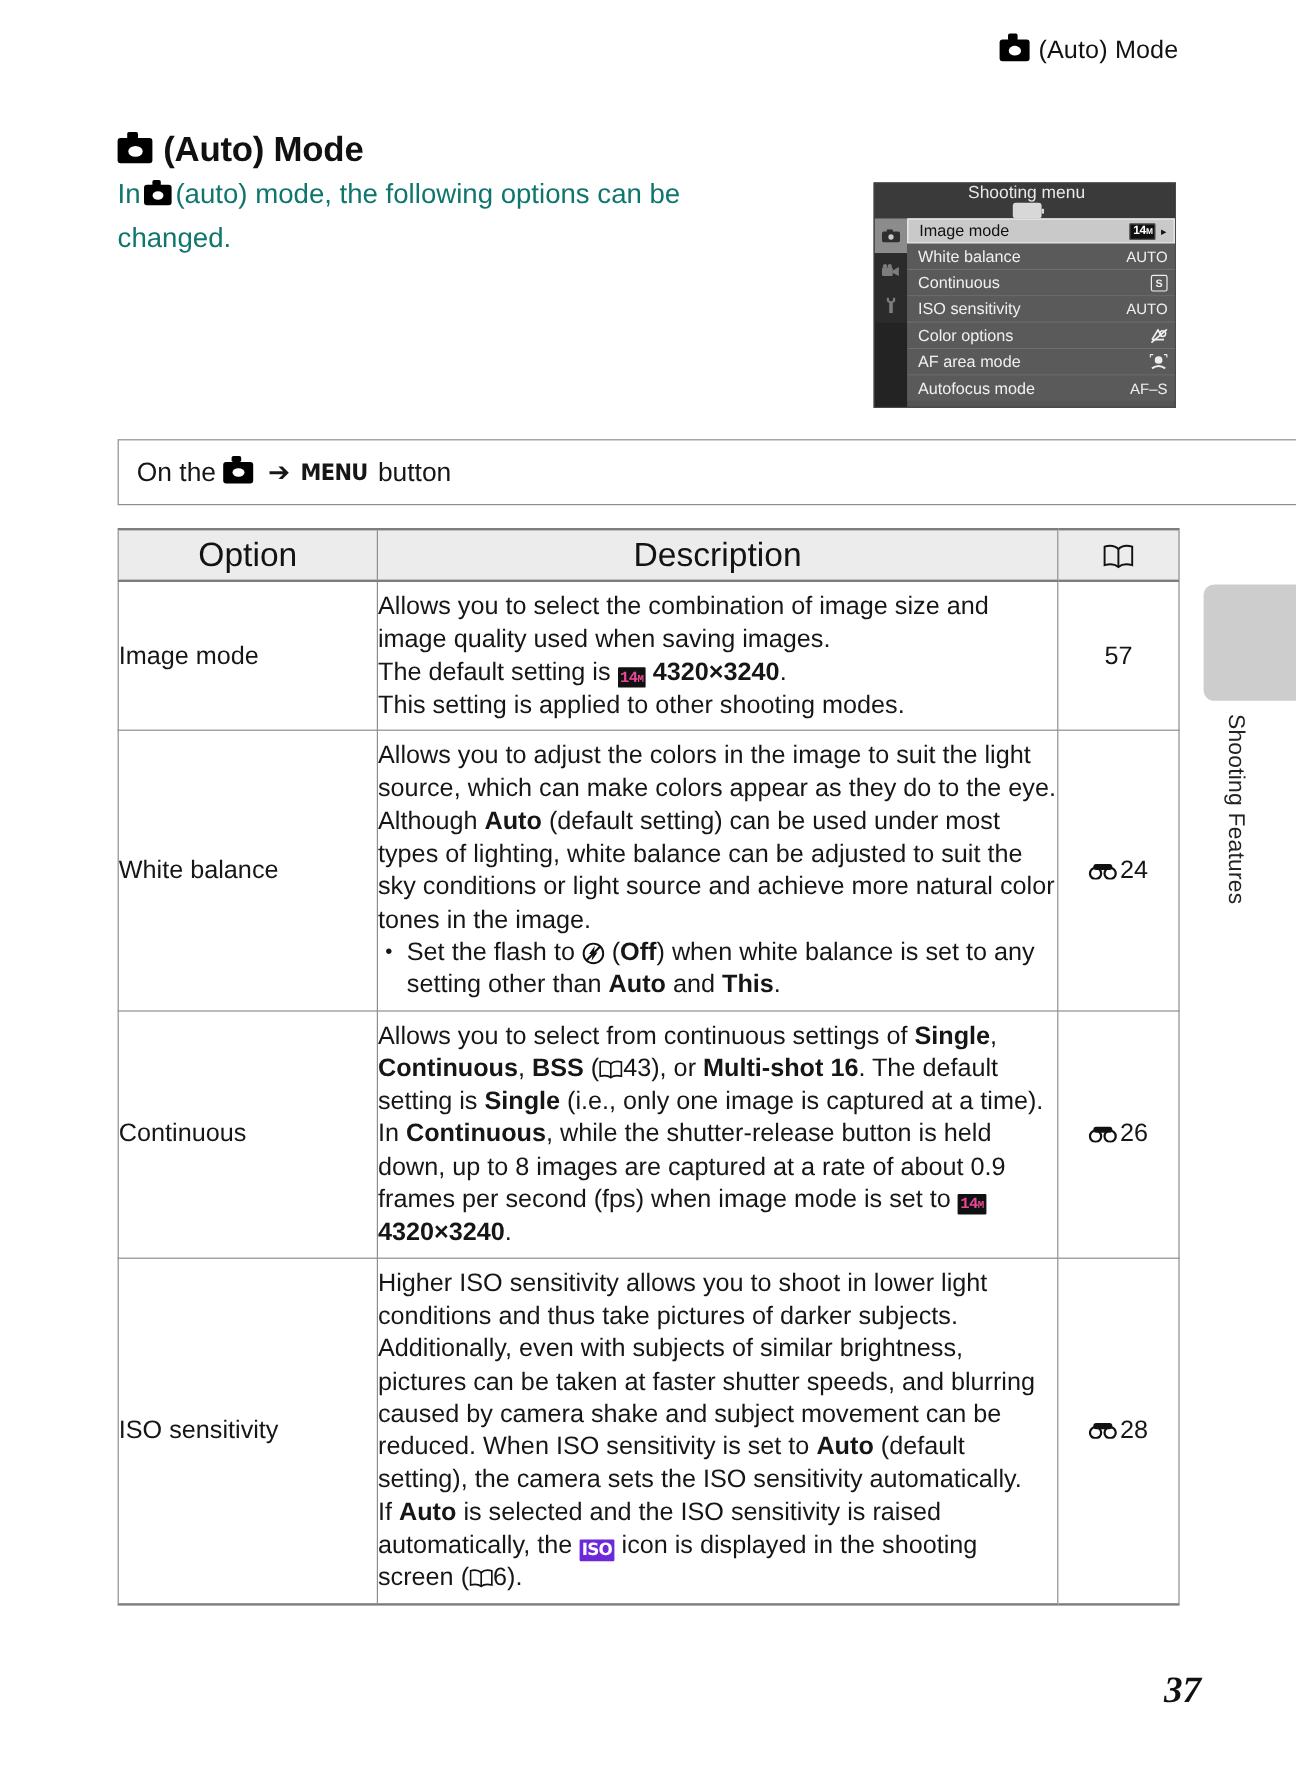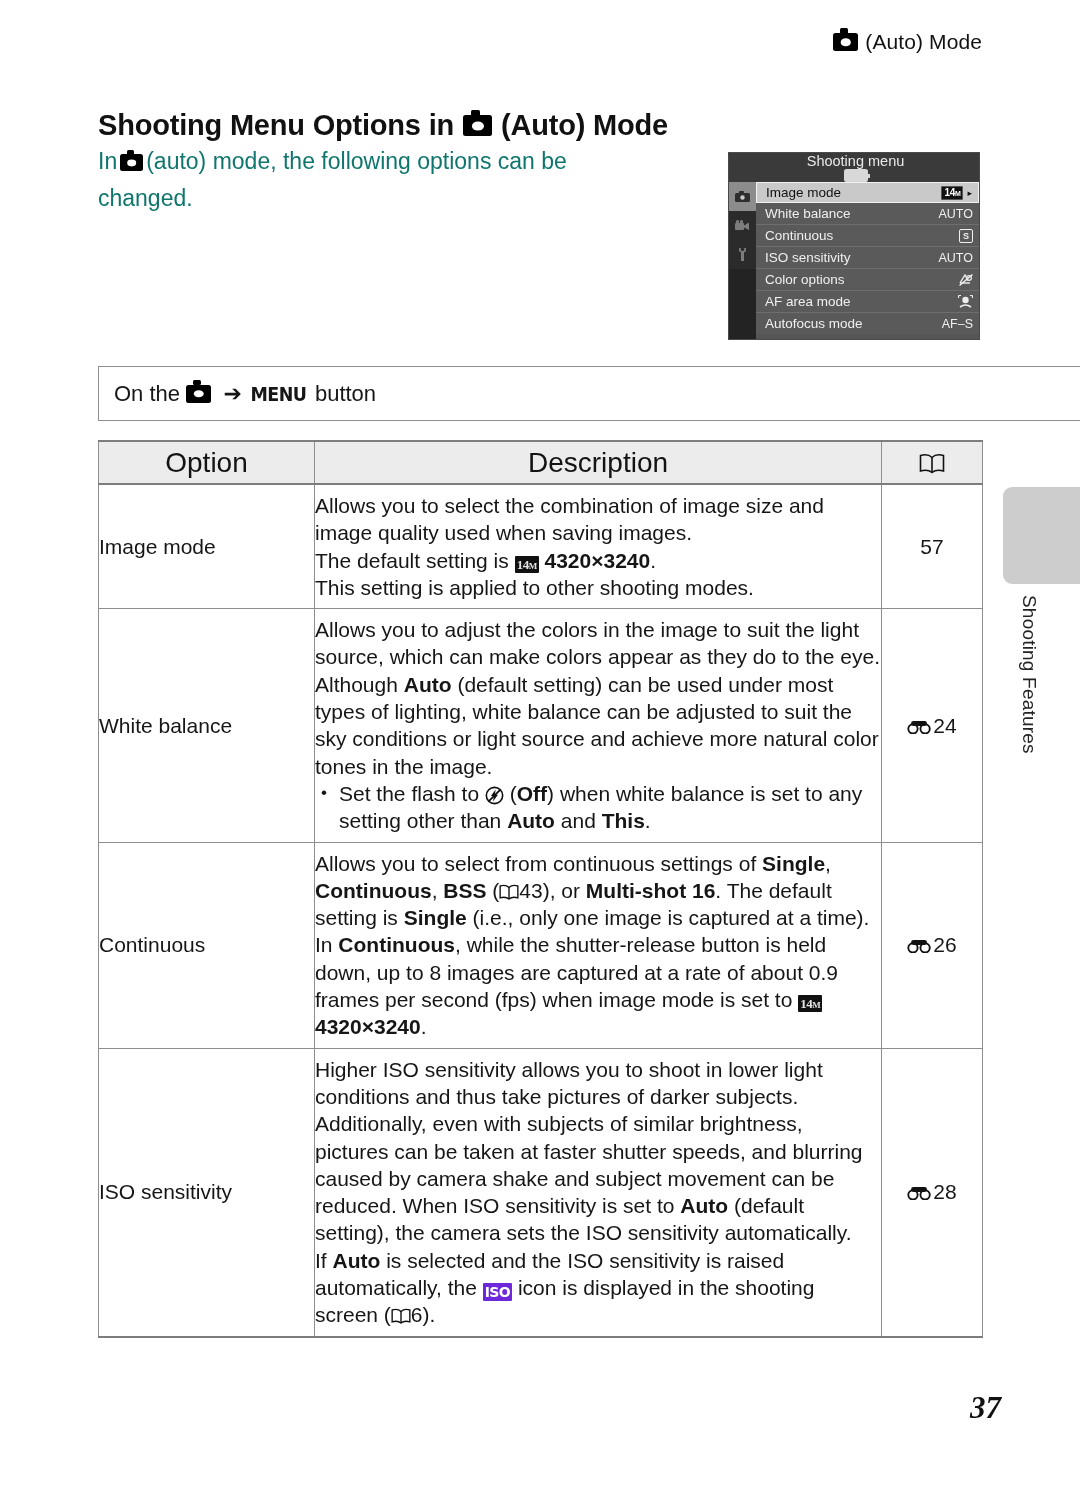--- a/index.html
+++ b/index.html
@@ -150,25 +150,25 @@
   .desc p{margin:0;}
   .desc ul{margin:0;padding-left:0;list-style:none;}
   .desc li{position:relative;padding-left:24px;}
   .desc li::before{
     content:"\2022";position:absolute;left:6px;top:-1px;font-size:17px;
   }
   b{font-weight:bold;}
 
   
   .ico-14m{
-    display:inline-block;background:#111;color:#e5e5e5;
+    display:inline-block;background:#111;color:#ec4899;
     font-size:13px;font-weight:bold;line-height:1;
     padding:2px 2px 2px 2px;border-radius:1px;
     vertical-align:-1px;letter-spacing:-.5px;
-    font-family:Liberation Serif, serif;
+    font-family:Liberation Mono, monospace;
   }
   .ico-14m sub{font-size:9px;vertical-align:0;}
   .ico-book{
     display:inline-block;width:20px;height:17px;vertical-align:-3px;
   }
   .ico-flashoff{
     display:inline-block;width:19px;height:19px;vertical-align:-4px;
   }
   .ico-iso{
     display:inline-block;background:#6d28d9;color:#fff;font-weight:bold;
@@ -202,21 +202,20 @@
 </style>
 </head>
 <body>
 
 <div id="running-head">
   <span class="cam cam-22"></span>
   <span>(Auto) Mode</span>
 </div>
 
 <h1 id="page-title">
-  <span>Shooting Menu Options in</span>
   <span class="cam cam-26"></span>
   <span>(Auto) Mode</span>
 </h1>
 
 <div id="intro">
   <span>In</span><span class="cam cam-20"></span><span>(auto) mode, the following options can be changed.</span>
 </div>
 
 <div id="camera-menu">
   <div id="menu-titlebar">

